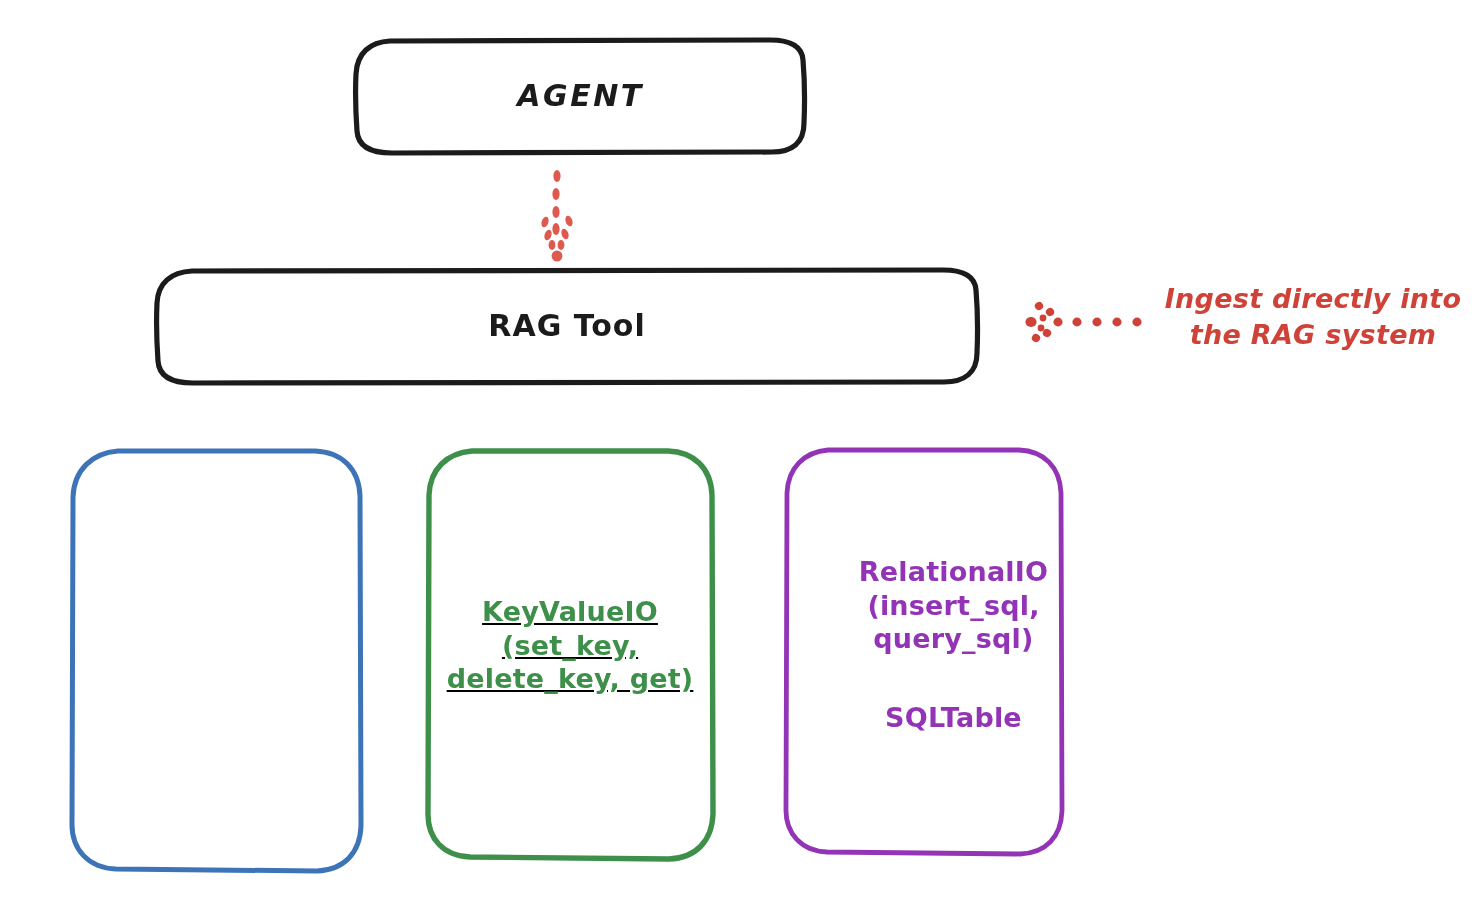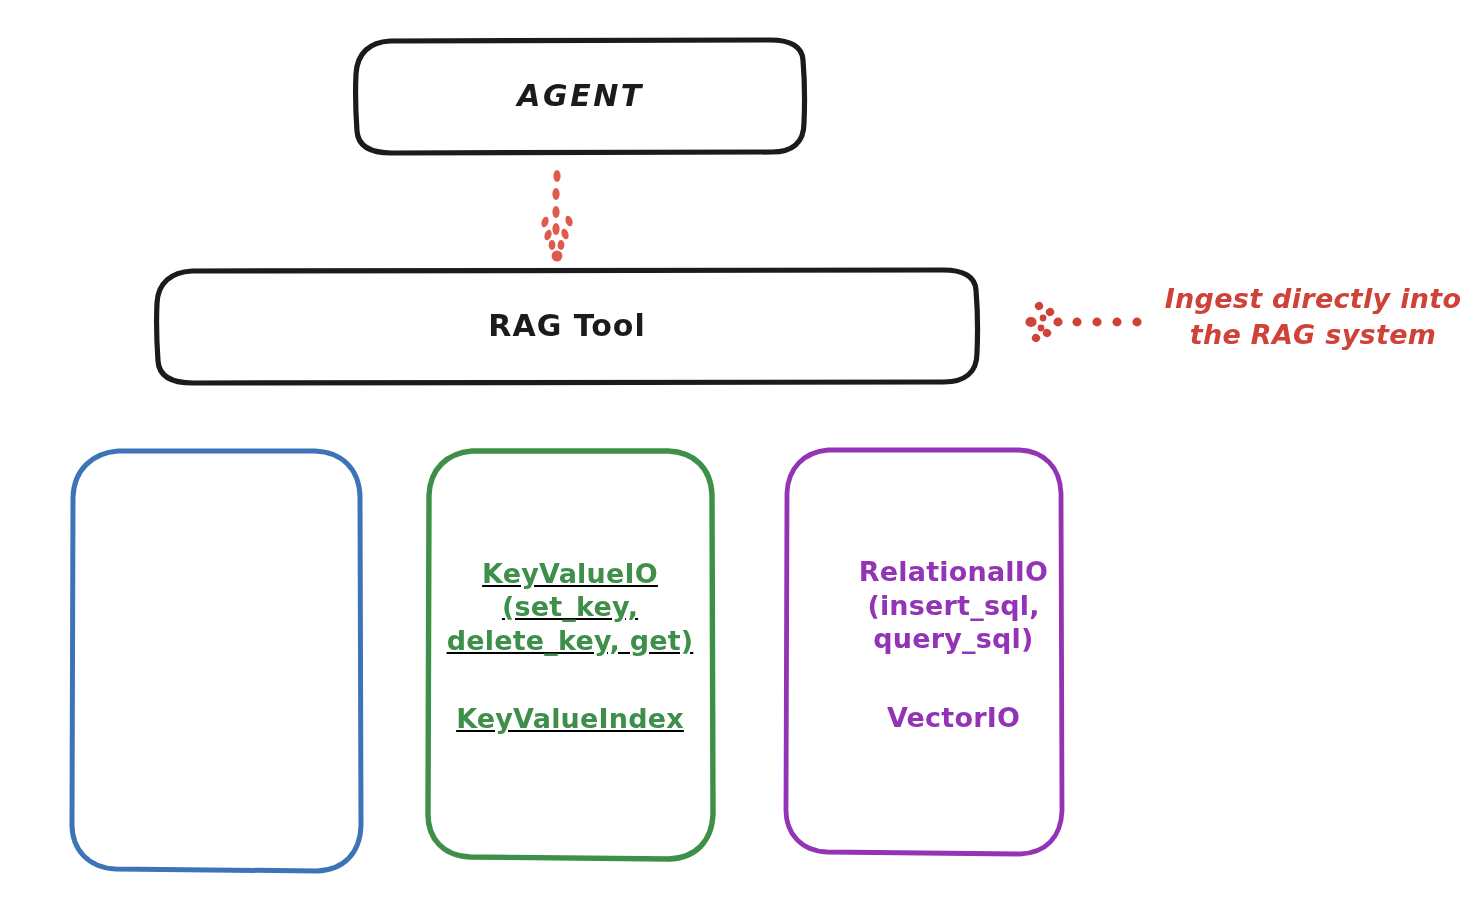--- a/index.html
+++ b/index.html
@@ -254,30 +254,29 @@
   <div class="node provider-node" id="vector-io-node">
     <div class="provider-inner">
     </div>
   </div>
 
   <div class="node provider-node" id="key-value-io-node">
     <div class="provider-inner">
       <span class="node-label">KeyValueIO
 (set_key,
 delete_key, get)</span>
-      <span class="node-sublabel">KeyValueIndex</span>
     </div>
   </div>
 
   <div class="node provider-node" id="relational-io-node">
     <div class="provider-inner">
       <span class="node-label">RelationalIO
 (insert_sql,
 query_sql)</span>
-      <span class="node-sublabel">VectorIO</span>
+      <span class="node-sublabel">SQLTable</span>
     </div>
   </div>
 
   <div id="ingest-annotation">
     <span class="annotation-text">Ingest directly into
 the RAG system</span>
   </div>
 
 </div>
 

